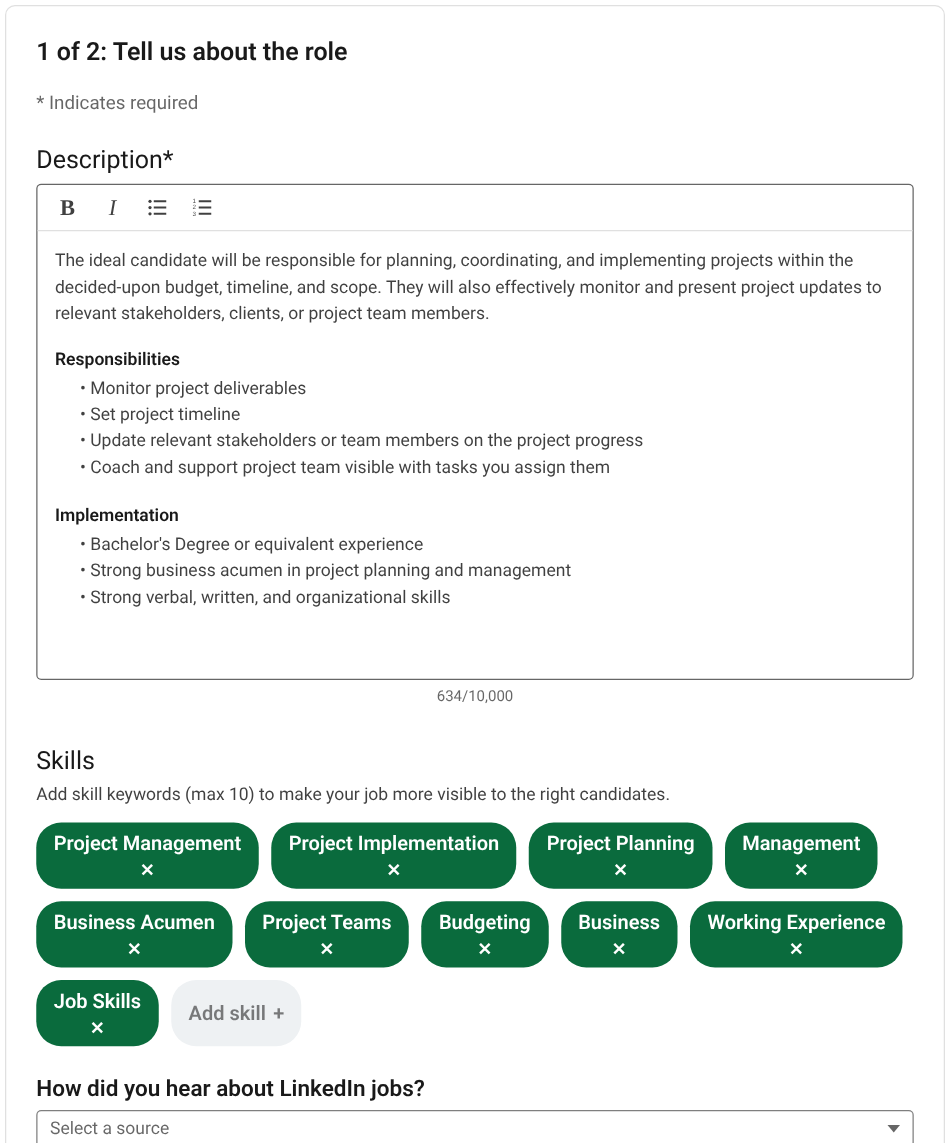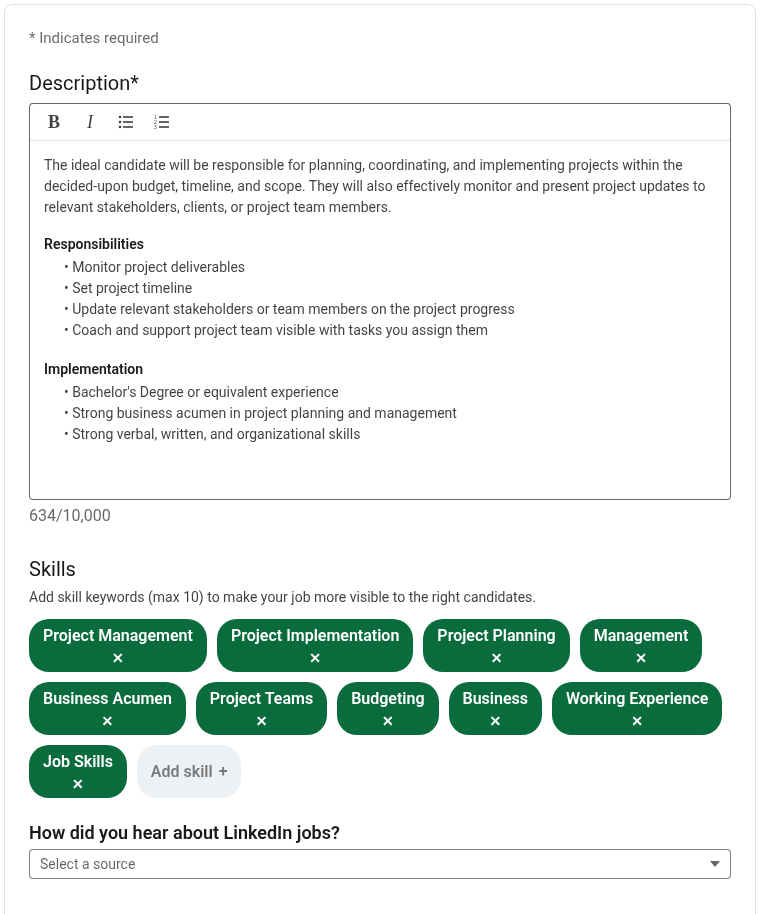--- a/index.html
+++ b/index.html
@@ -72,22 +72,22 @@
     display: block;
   }
   .editor-content .bullets {
     padding-left: 20px;
     margin-bottom: 18px;
   }
   .editor-content .bullets div::before {
     content: "• ";
   }
   .char-count {
-    text-align: left;
-    font-size: 16px;
+    text-align: center;
+    font-size: 12px;
     color: rgba(0,0,0,0.6);
     margin-top: 6px;
     margin-bottom: 32px;
   }
   .skills-help {
     font-size: 14px;
     color: rgba(0,0,0,0.75);
     margin-bottom: 14px;
   }
   .pill-wrap {
@@ -179,20 +179,21 @@
   .btn-next {
     background: #0a66c2;
     color: #fff;
   }
 </style>
 </head>
 <body>
 
 <div class="card">
 
+  <div class="step-title">1 of 2: Tell us about the role</div>
   <div class="required-note">* Indicates required</div>
 
   <div class="section-heading">Description*</div>
 
   <div class="editor-box">
     <div class="editor-toolbar">
       <span class="tb-btn" style="font-weight:700;font-family:Georgia,serif;font-size:18px;">B</span>
       <span class="tb-btn" style="font-style:italic;font-family:Georgia,serif;font-size:18px;">I</span>
       <span class="tb-btn">
         <svg viewBox="0 0 16 16" fill="currentColor">

